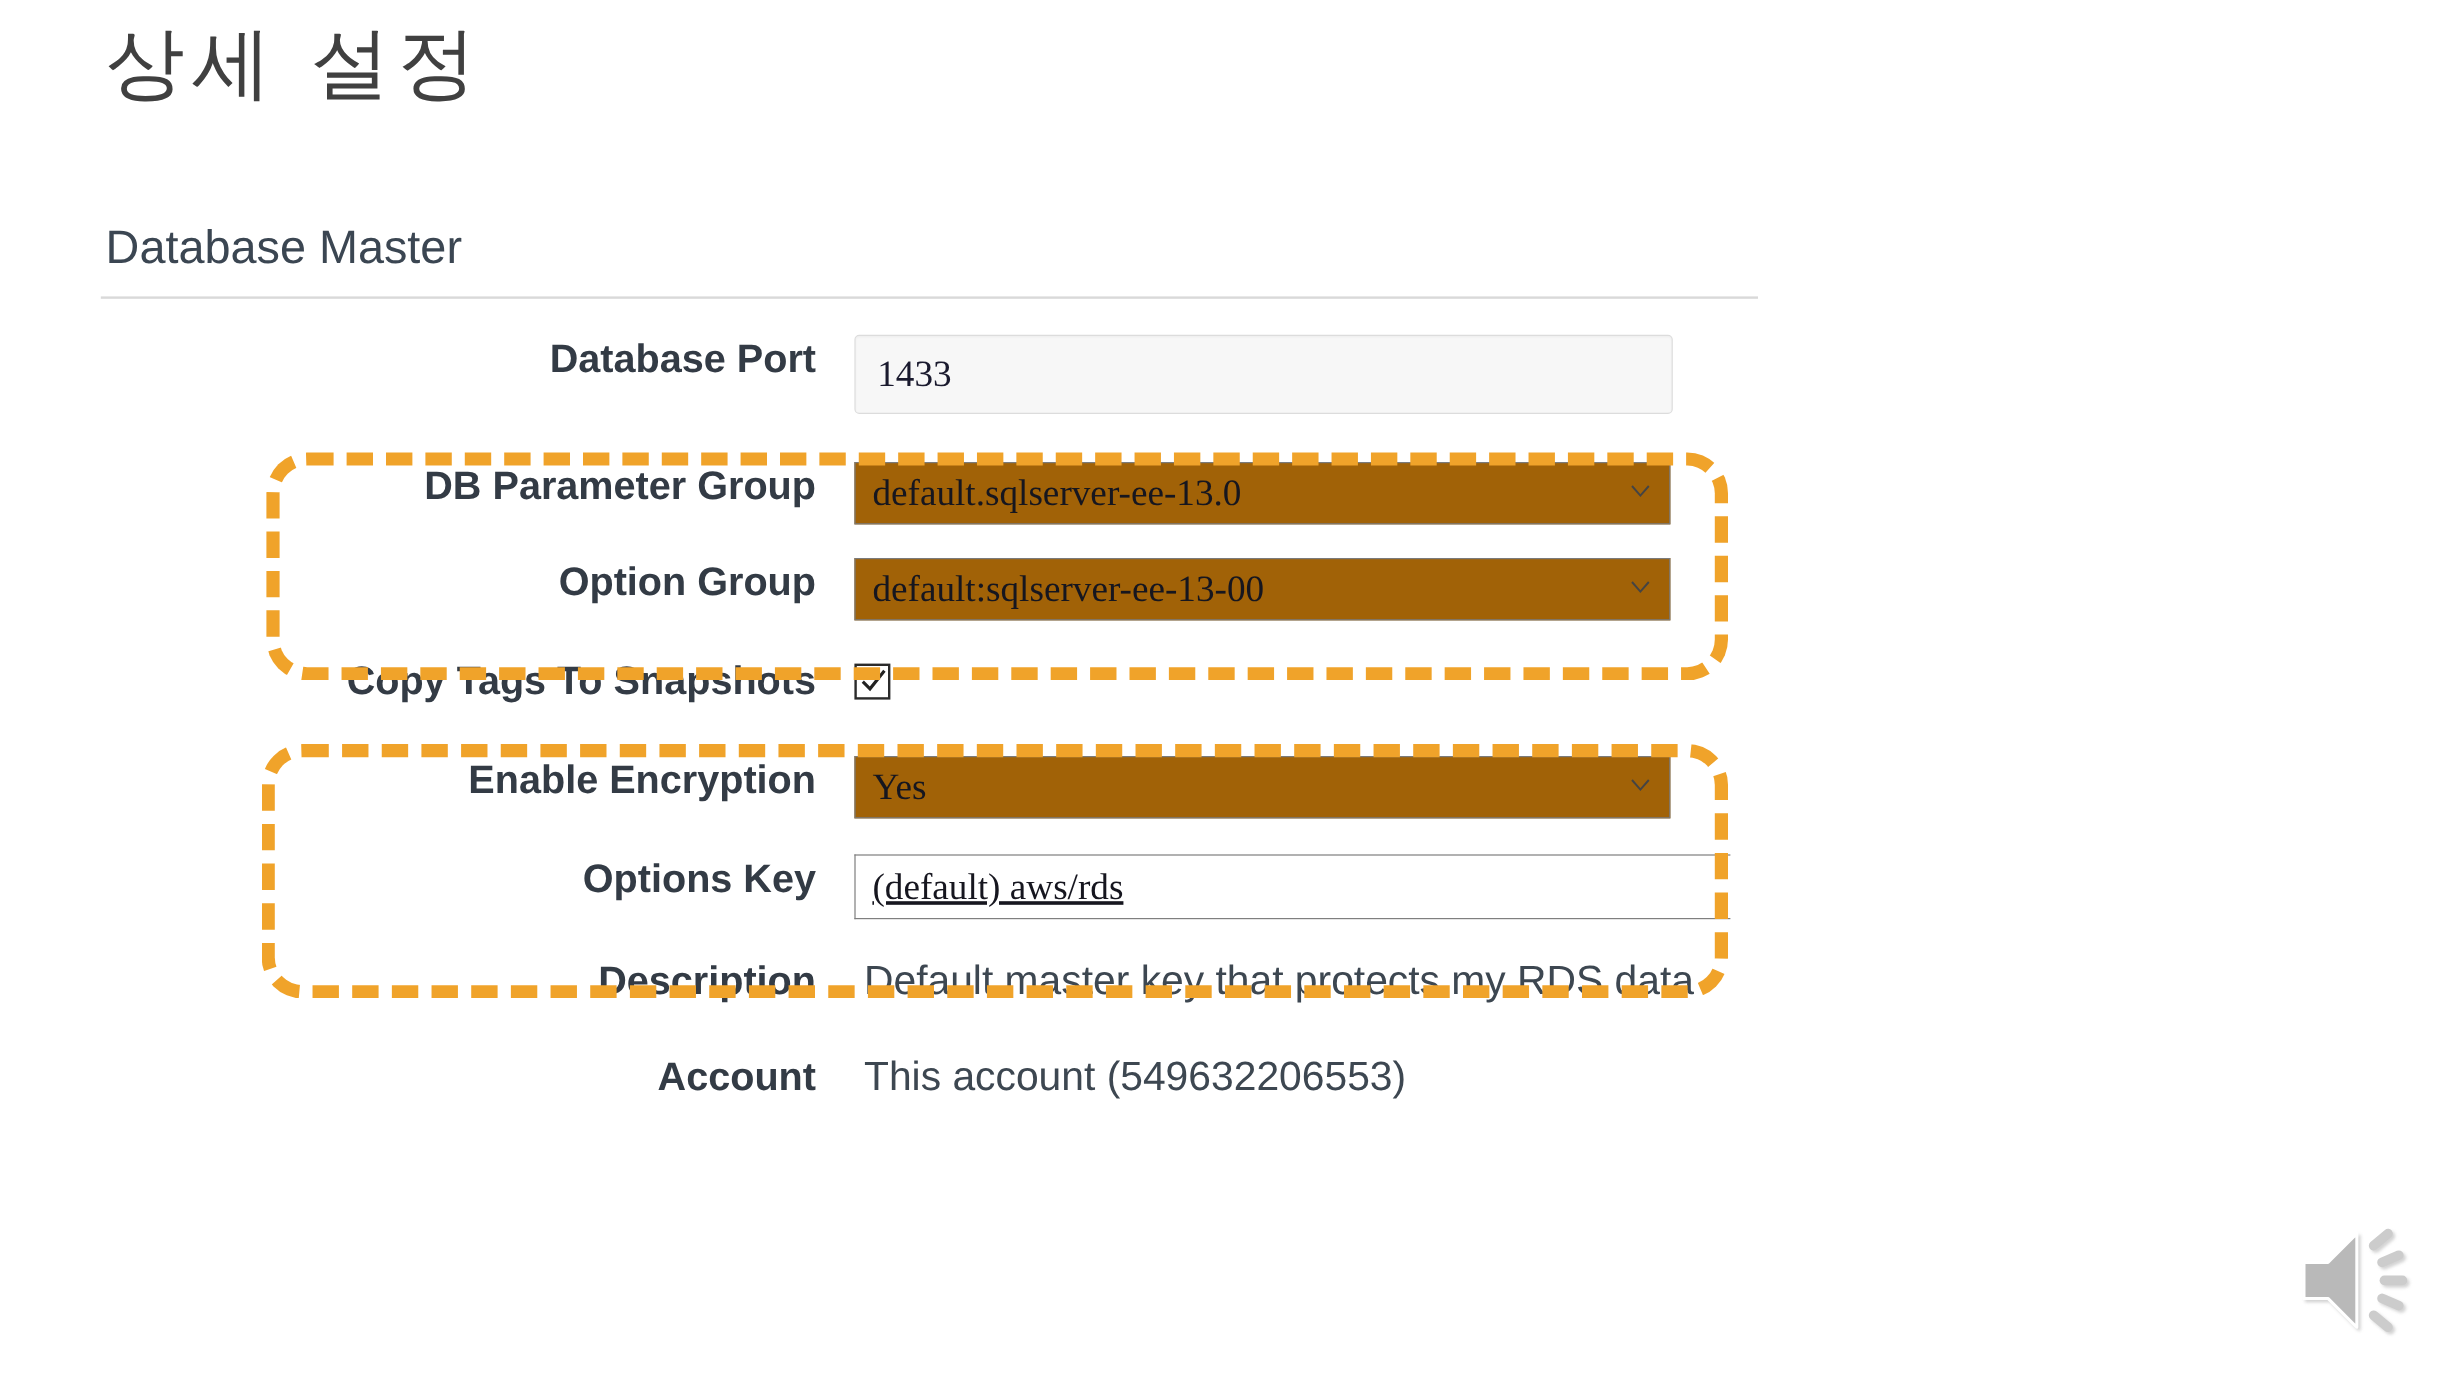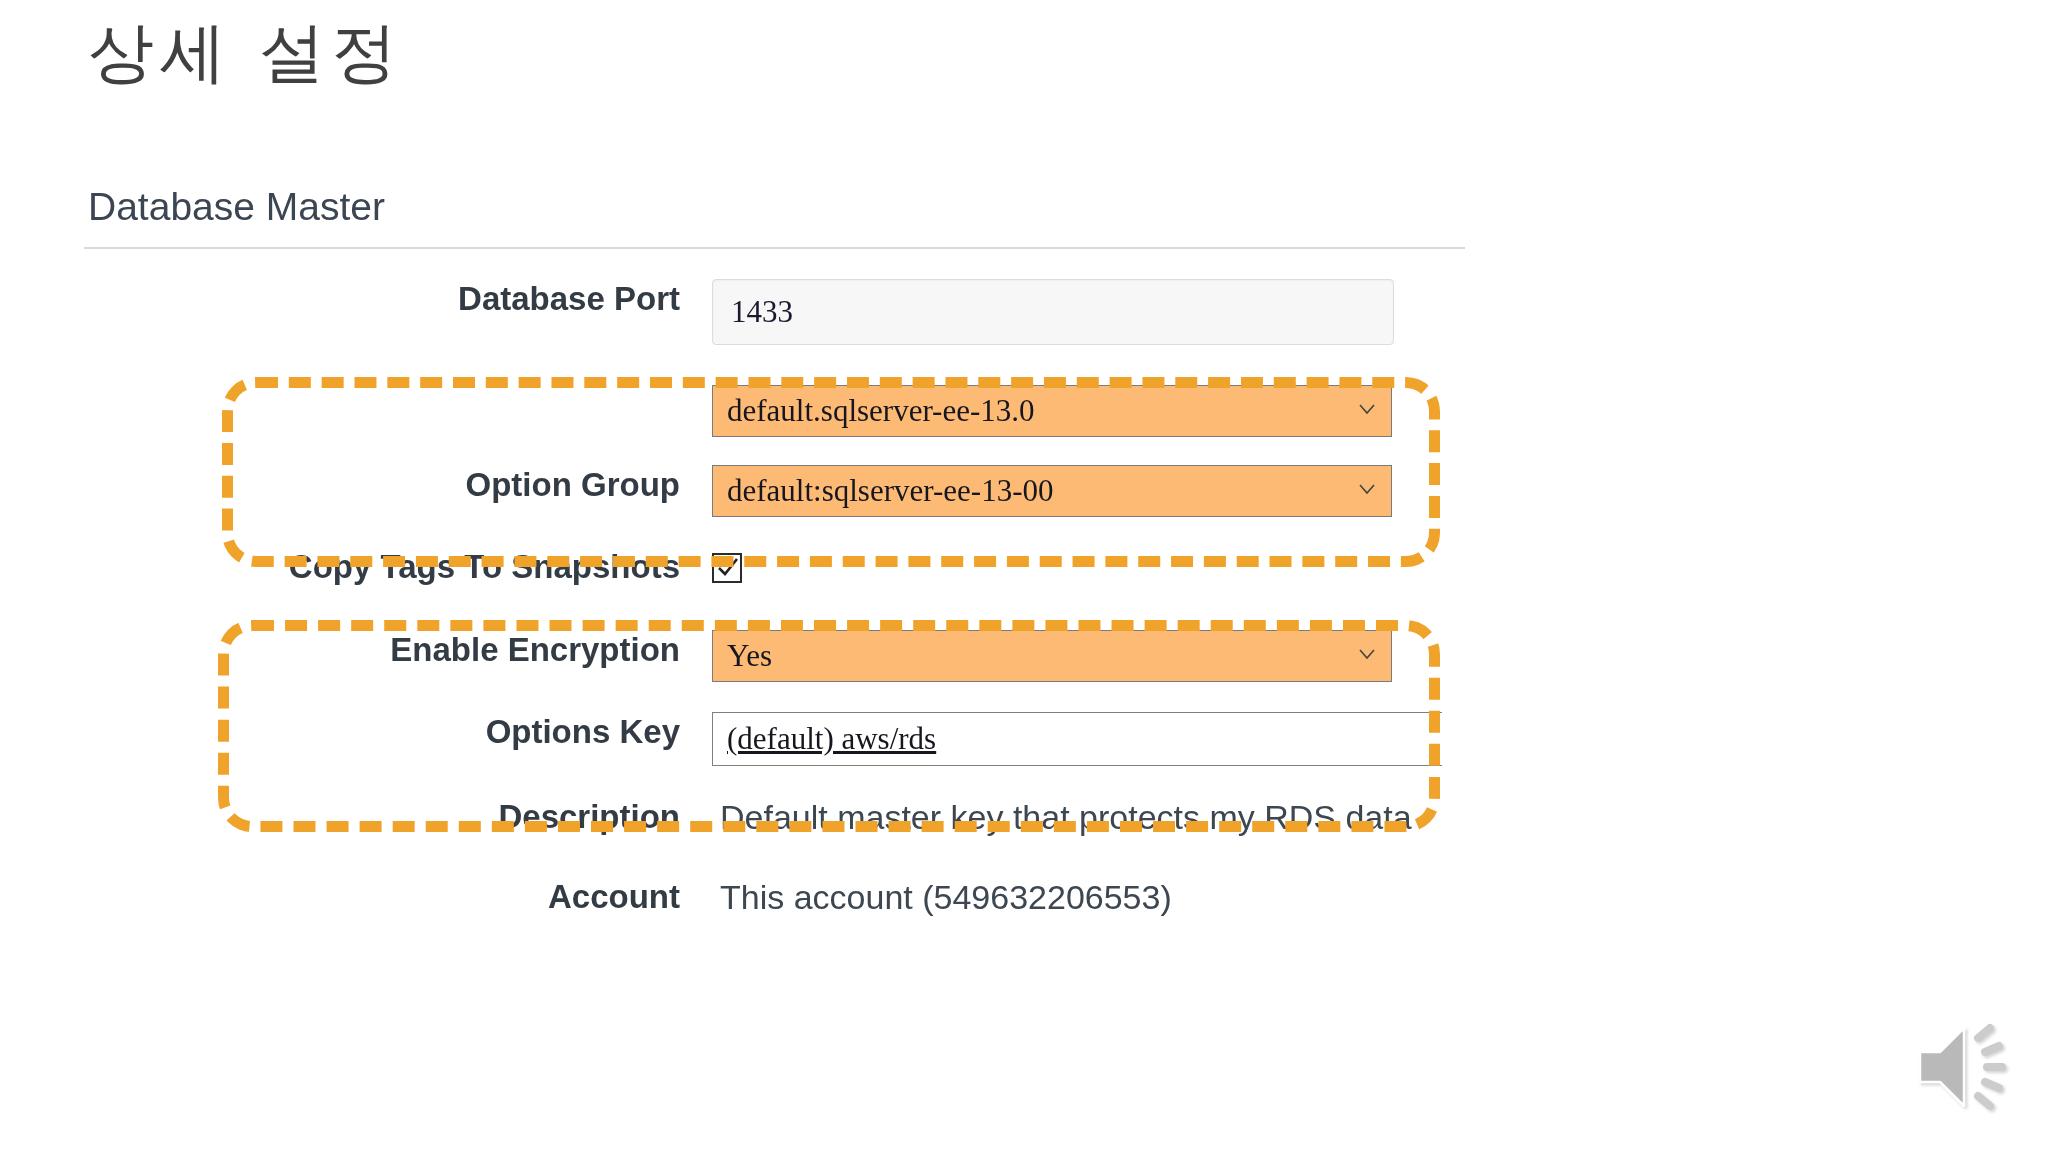--- a/index.html
+++ b/index.html
@@ -110,21 +110,21 @@
     box-shadow: inset 0 1px 2px rgba(0,0,0,0.04);
   }
 
   
   .select-box {
     box-sizing: border-box;
     position: relative;
     width: 680px;
     height: 52px;
     border: 1px solid #7b7b7b;
-    background: #fdba74;
+    background: #a16207;
   }
   .select-value {
     position: absolute;
     left: 14px;
     top: 0;
     right: 46px;
     line-height: 50px;
     font-family: "Liberation Serif", serif;
     font-size: 31px;
     color: #16161f;
@@ -217,20 +217,21 @@
   <div id="section-rule"></div>
 
   <div class="form-row" style="top:92px;">
     <div class="row-label">Database Port</div>
     <div class="row-control">
       <div class="text-input">1433</div>
     </div>
   </div>
 
   <div class="form-row" style="top:198px;">
+    <div class="row-label">DB Parameter Group</div>
     <div class="row-control">
       <div class="select-box">
         <span class="select-value">default.sqlserver-ee-13.0</span>
         <span class="select-arrow">
           <svg width="20" height="20" viewBox="0 0 20 20">
             <path d="M3 6 L10 14 L17 6" fill="none" stroke="#444" stroke-width="1.6"></path>
           </svg>
         </span>
       </div>
     </div>

